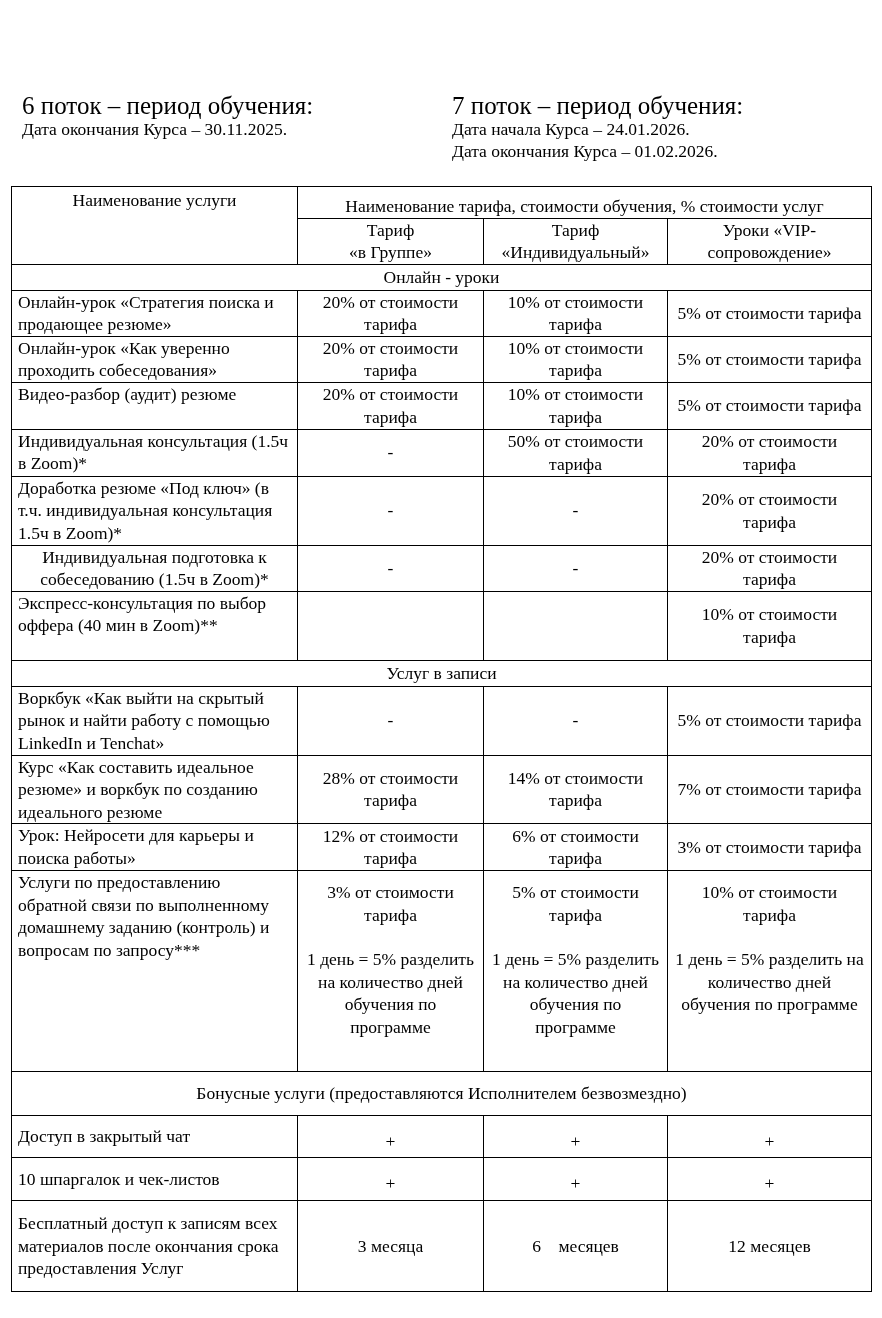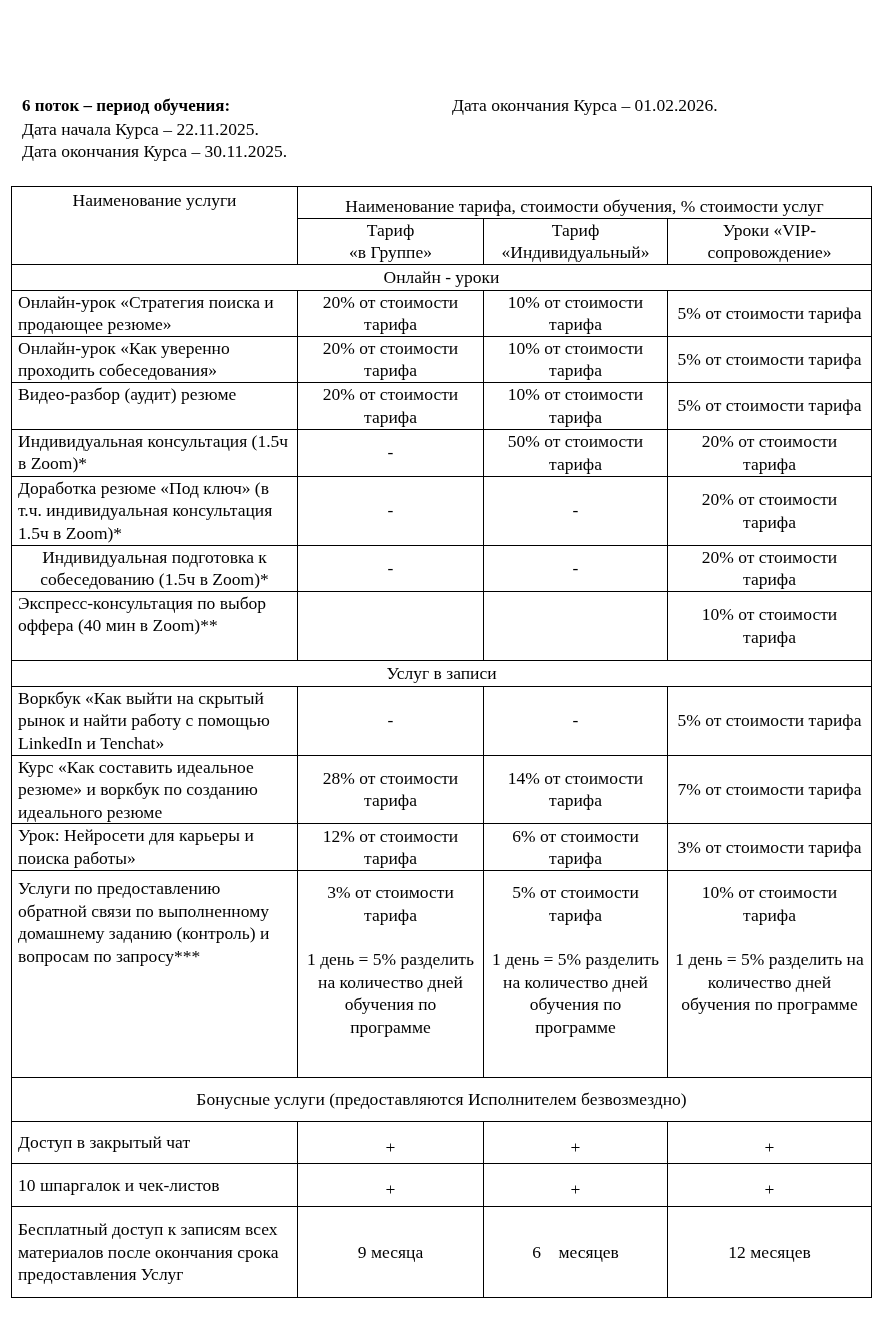--- a/index.html
+++ b/index.html
@@ -4,21 +4,21 @@
 <style>
   html, body { margin: 0; padding: 0; background: #ffffff; }
   body {
     width: 882px; height: 1318px; position: relative; overflow: hidden;
     font-family: "Liberation Serif", serif; color: #000; font-size: 17.5px;
   }
   .periods { position: absolute; top: 94px; left: 22px; width: 850px; }
   .period { position: absolute; top: 0; line-height: 22px; }
   .period.p6 { left: 0; }
   .period.p7 { left: 430px; }
-  .period .title { font-weight: bold; font-size: 17px; line-height: 24px; }
+  .period .title { font-weight: normal; font-size: 25px; line-height: 24px; }
   table.main {
     position: absolute; top: 186px; left: 11px; width: 860px;
     border-collapse: collapse; table-layout: fixed;
   }
   table.main td, table.main th {
     border: 1.5px solid #000; padding: 0 6px; vertical-align: top;
     font-size: 17.5px; line-height: 22.5px; font-weight: normal;
   }
   col.c0 { width: 286px; } col.c1 { width: 186px; } col.c2 { width: 184px; } col.c3 { width: 204px; }
   .bold { font-weight: bold; }
@@ -27,24 +27,25 @@
   .left { text-align: left; }
   .section td { text-align: center; font-weight: bold; }
   .gap { height: 22px; }
 </style>
 </head>
 <body>
 
 <div class="periods">
   <div class="period p6">
     <div class="title">6 поток – период обучения:</div>
-    <div>Дата начала Курса – 22.11.2025.</div>
     <div>Дата окончания Курса – 30.11.2025.</div>
   </div>
   <div class="period p7">
+    <div class="title">7 поток – период обучения:</div>
+    <div>Дата начала Курса – 24.01.2026.</div>
     <div>Дата окончания Курса – 01.02.2026.</div>
   </div>
 </div>
 
 <table class="main">
   <colgroup>
       <col class="c0">
       <col class="c1">
       <col class="c2">
       <col class="c3">
@@ -128,21 +129,21 @@
         <td class="center vmid">14% от стоимости тарифа</td>
         <td class="center vmid">7% от стоимости тарифа</td>
       </tr>
       <tr>
         <td class="left" style="height: 46px;">Урок: Нейросети для карьеры и поиска работы»</td>
         <td class="center vmid">12% от стоимости тарифа</td>
         <td class="center vmid">6% от стоимости тарифа</td>
         <td class="center vmid">3% от стоимости тарифа</td>
       </tr>
       <tr>
-        <td class="left" style="height: 200px; padding-top: 6px;">Услуги по предоставлению обратной связи по выполненному домашнему заданию (контроль) и вопросам по запросу***</td>
+        <td class="left" style="height: 200px; padding-top: 0;">Услуги по предоставлению обратной связи по выполненному домашнему заданию (контроль) и вопросам по запросу***</td>
         <td class="center" style="padding-top: 10px;">
           <div>3% от стоимости тарифа</div>
           <div class="gap"></div>
           <div>1 день = 5% разделить на количество дней обучения по программе</div>
         </td>
         <td class="center" style="padding-top: 10px;">
           <div>5% от стоимости тарифа</div>
           <div class="gap"></div>
           <div>1 день = 5% разделить на количество дней обучения по программе</div>
         </td>
@@ -162,18 +163,18 @@
         <td class="center vmid" style="vertical-align: top; padding-top: 9px;">+</td>
       </tr>
       <tr>
         <td class="left vmid" style="height: 42px;">10 шпаргалок и чек-листов</td>
         <td class="center vmid" style="vertical-align: top; padding-top: 9px;">+</td>
         <td class="center vmid" style="vertical-align: top; padding-top: 9px;">+</td>
         <td class="center vmid" style="vertical-align: top; padding-top: 9px;">+</td>
       </tr>
       <tr>
         <td class="left vmid" style="height: 90px;">Бесплатный доступ к записям всех материалов после окончания срока предоставления Услуг</td>
-        <td class="center vmid" style="white-space: pre;">9 месяца</td>
+        <td class="center vmid" style="white-space: pre;">3 месяца</td>
         <td class="center vmid" style="white-space: pre;">6    месяцев</td>
         <td class="center vmid" style="white-space: pre;">12 месяцев</td>
       </tr>
     </tbody>
 </table>
 
 </body></html>

